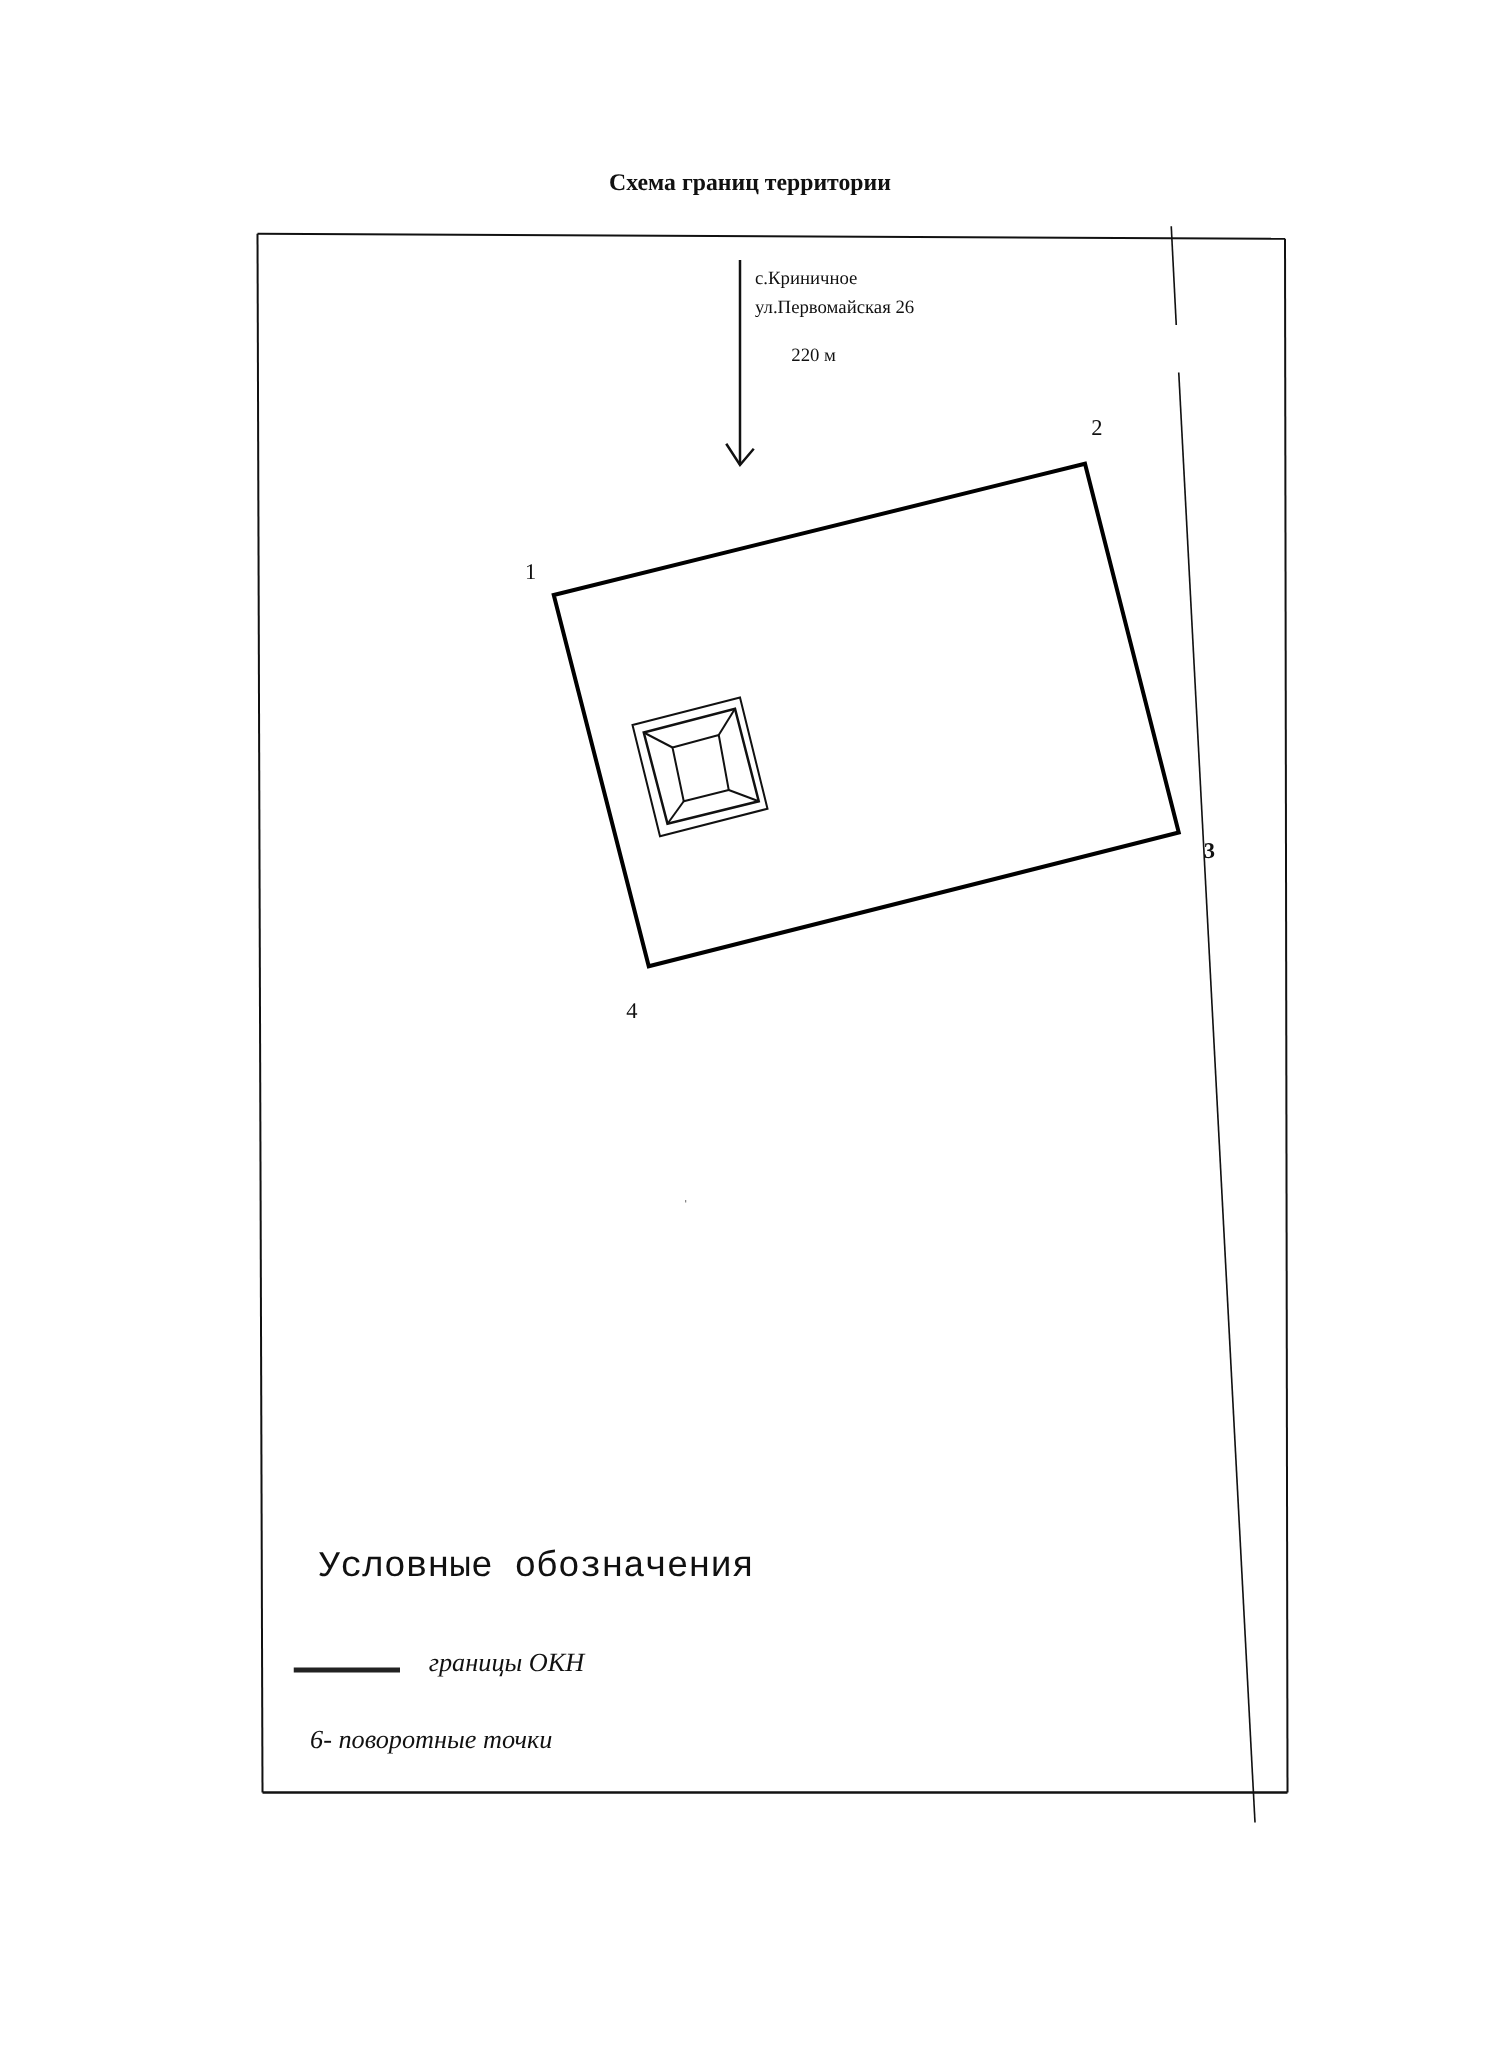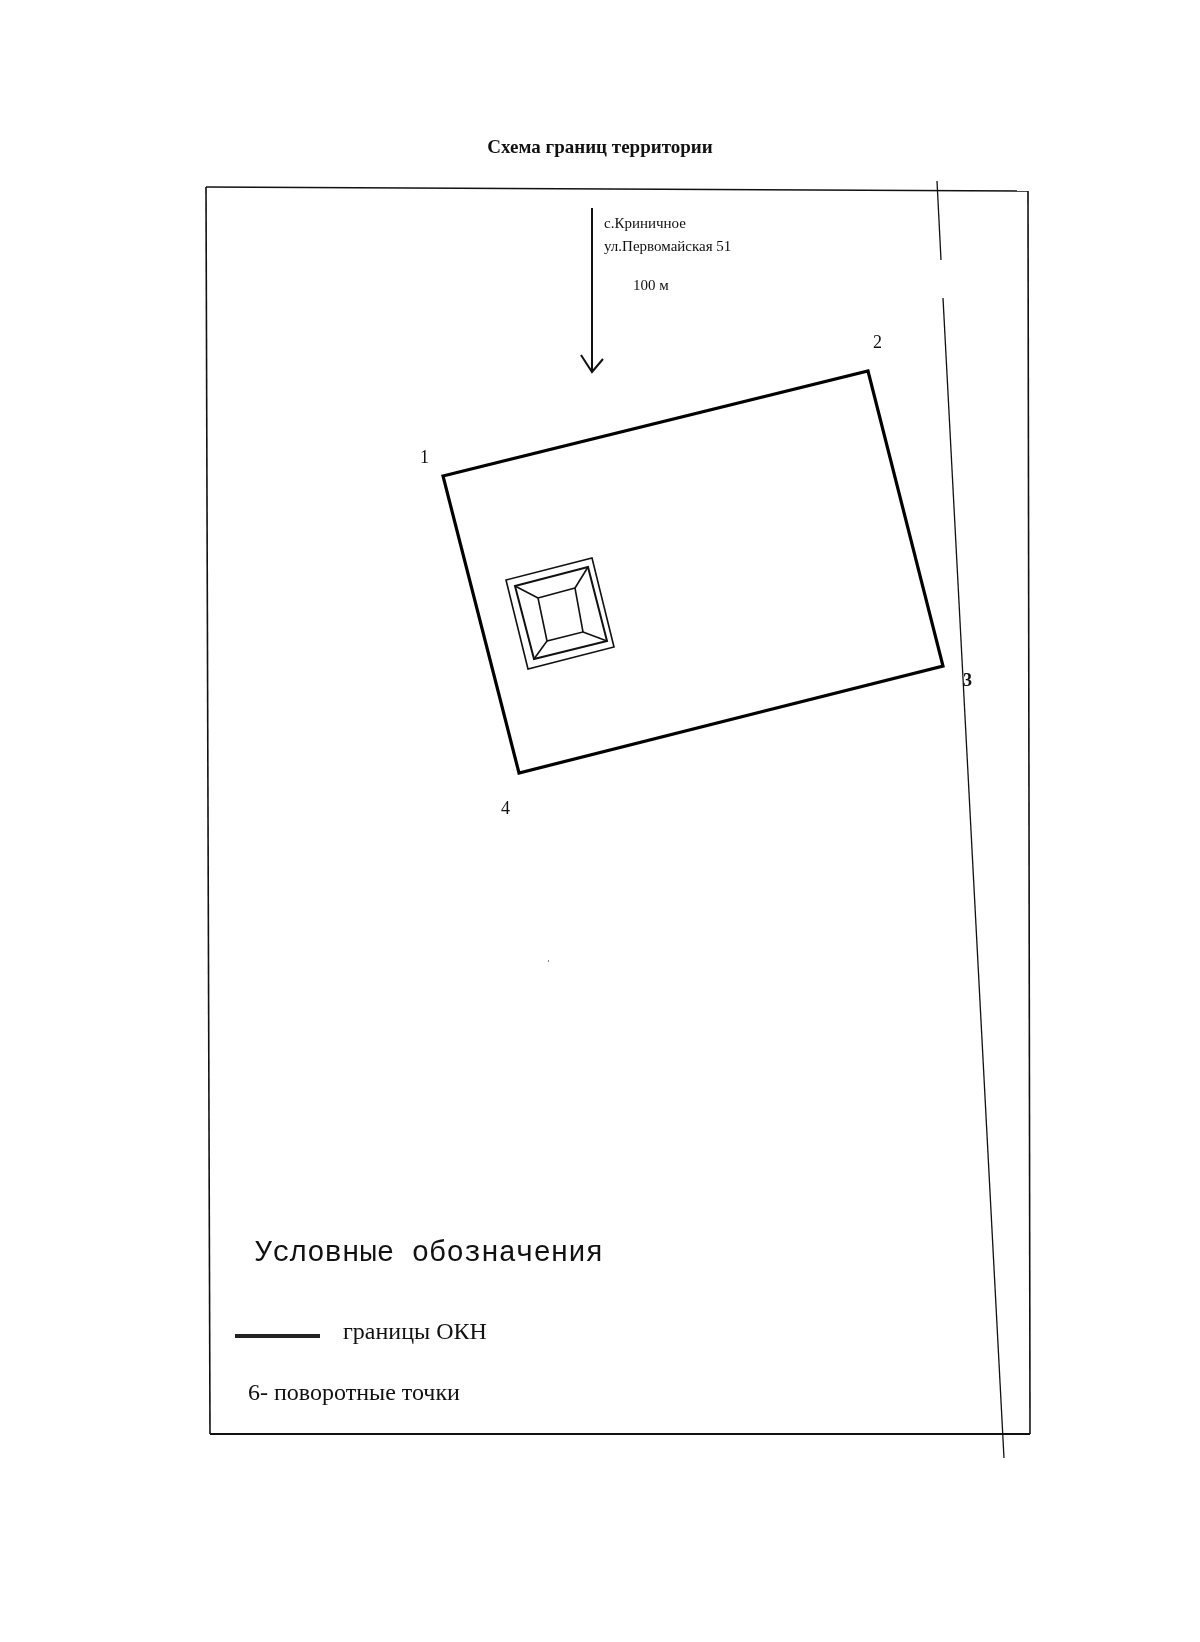--- a/index.html
+++ b/index.html
@@ -9,21 +9,21 @@
     .title {
       position: absolute; left: 0; width: 1200px; top: 136px;
       text-align: center; font-family: "Liberation Serif", serif;
       font-weight: bold; font-size: 19px; color: #111;
     }
     .txt { position: absolute; font-family: "Liberation Serif", serif; color: #111; white-space: nowrap; }
     .addr { font-size: 15px; line-height: 23px; }
     .dist { font-size: 15px; }
     .pt { font-size: 18px; }
     .legend-title { font-size: 29px; }
-    .legend-item { font-size: 24px; }
+    .legend-item { font-size: 21px; font-style: italic; }
   </style>
 </head>
 <body>
 
 <div class="page">
 
   <div class="title">Схема границ территории</div>
 
   <svg width="1200" height="1642" viewBox="0 0 1200 1642">
 
@@ -55,22 +55,22 @@
       <line x1="607" y1="641" x2="583" y2="632"></line>
       <line x1="534" y1="659" x2="547" y2="641"></line>
     </g>
 
     <line x1="235" y1="1336" x2="320" y2="1336" stroke="#222" stroke-width="4"></line>
 
     <rect x="548" y="960" width="1" height="2" fill="#888"></rect>
   </svg>
 
   <div class="txt addr" style="left:604px; top:212px;">с.Криничное</div>
-  <div class="txt addr" style="left:604px; top:235px;">ул.Первомайская 51</div>
-  <div class="txt dist" style="left:633px; top:277px;">100 м</div>
+  <div class="txt addr" style="left:604px; top:235px;">ул.Первомайская 26</div>
+  <div class="txt dist" style="left:633px; top:277px;">220 м</div>
 
   <div class="txt pt" style="left:420px; top:447px;">1</div>
   <div class="txt pt" style="left:873px; top:332px;">2</div>
   <div class="txt pt" style="left:963px; top:670px; font-weight:bold;">3</div>
   <div class="txt pt" style="left:501px; top:798px;">4</div>
 
   <div class="txt legend-title" style="left:255px; top:1237px;font-family:Liberation Mono, monospace;">Условные обозначения</div>
   <div class="txt legend-item" style="left:343px; top:1318px;">границы ОКН</div>
   <div class="txt legend-item" style="left:248px; top:1379px;">6- поворотные точки</div>
 

